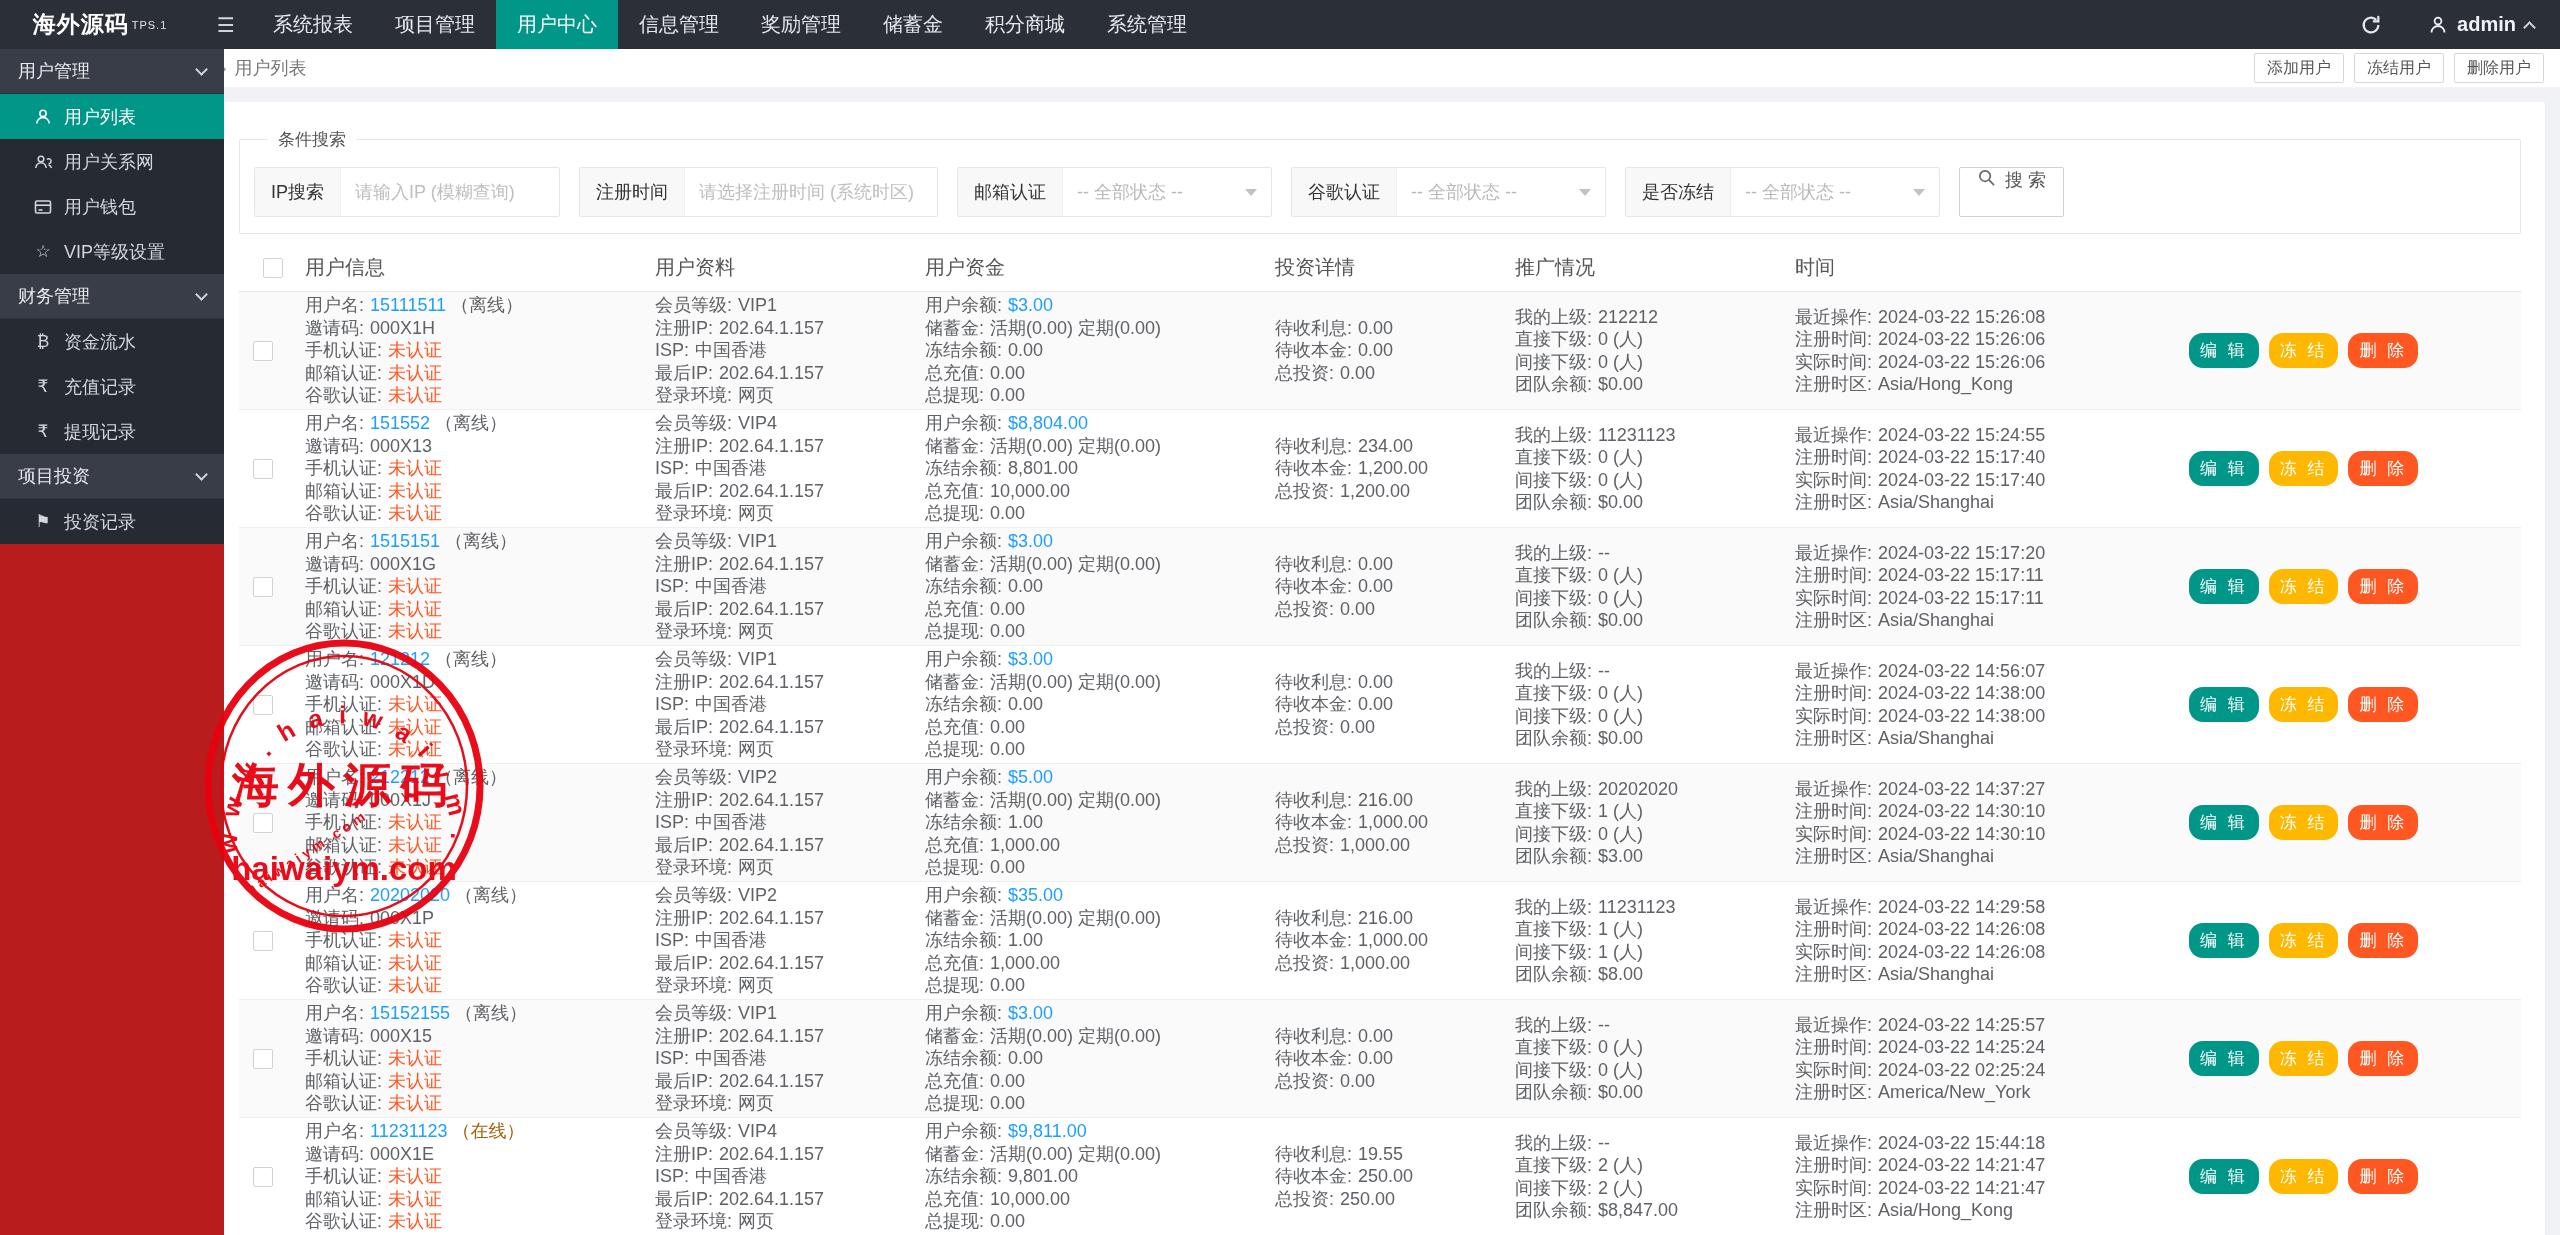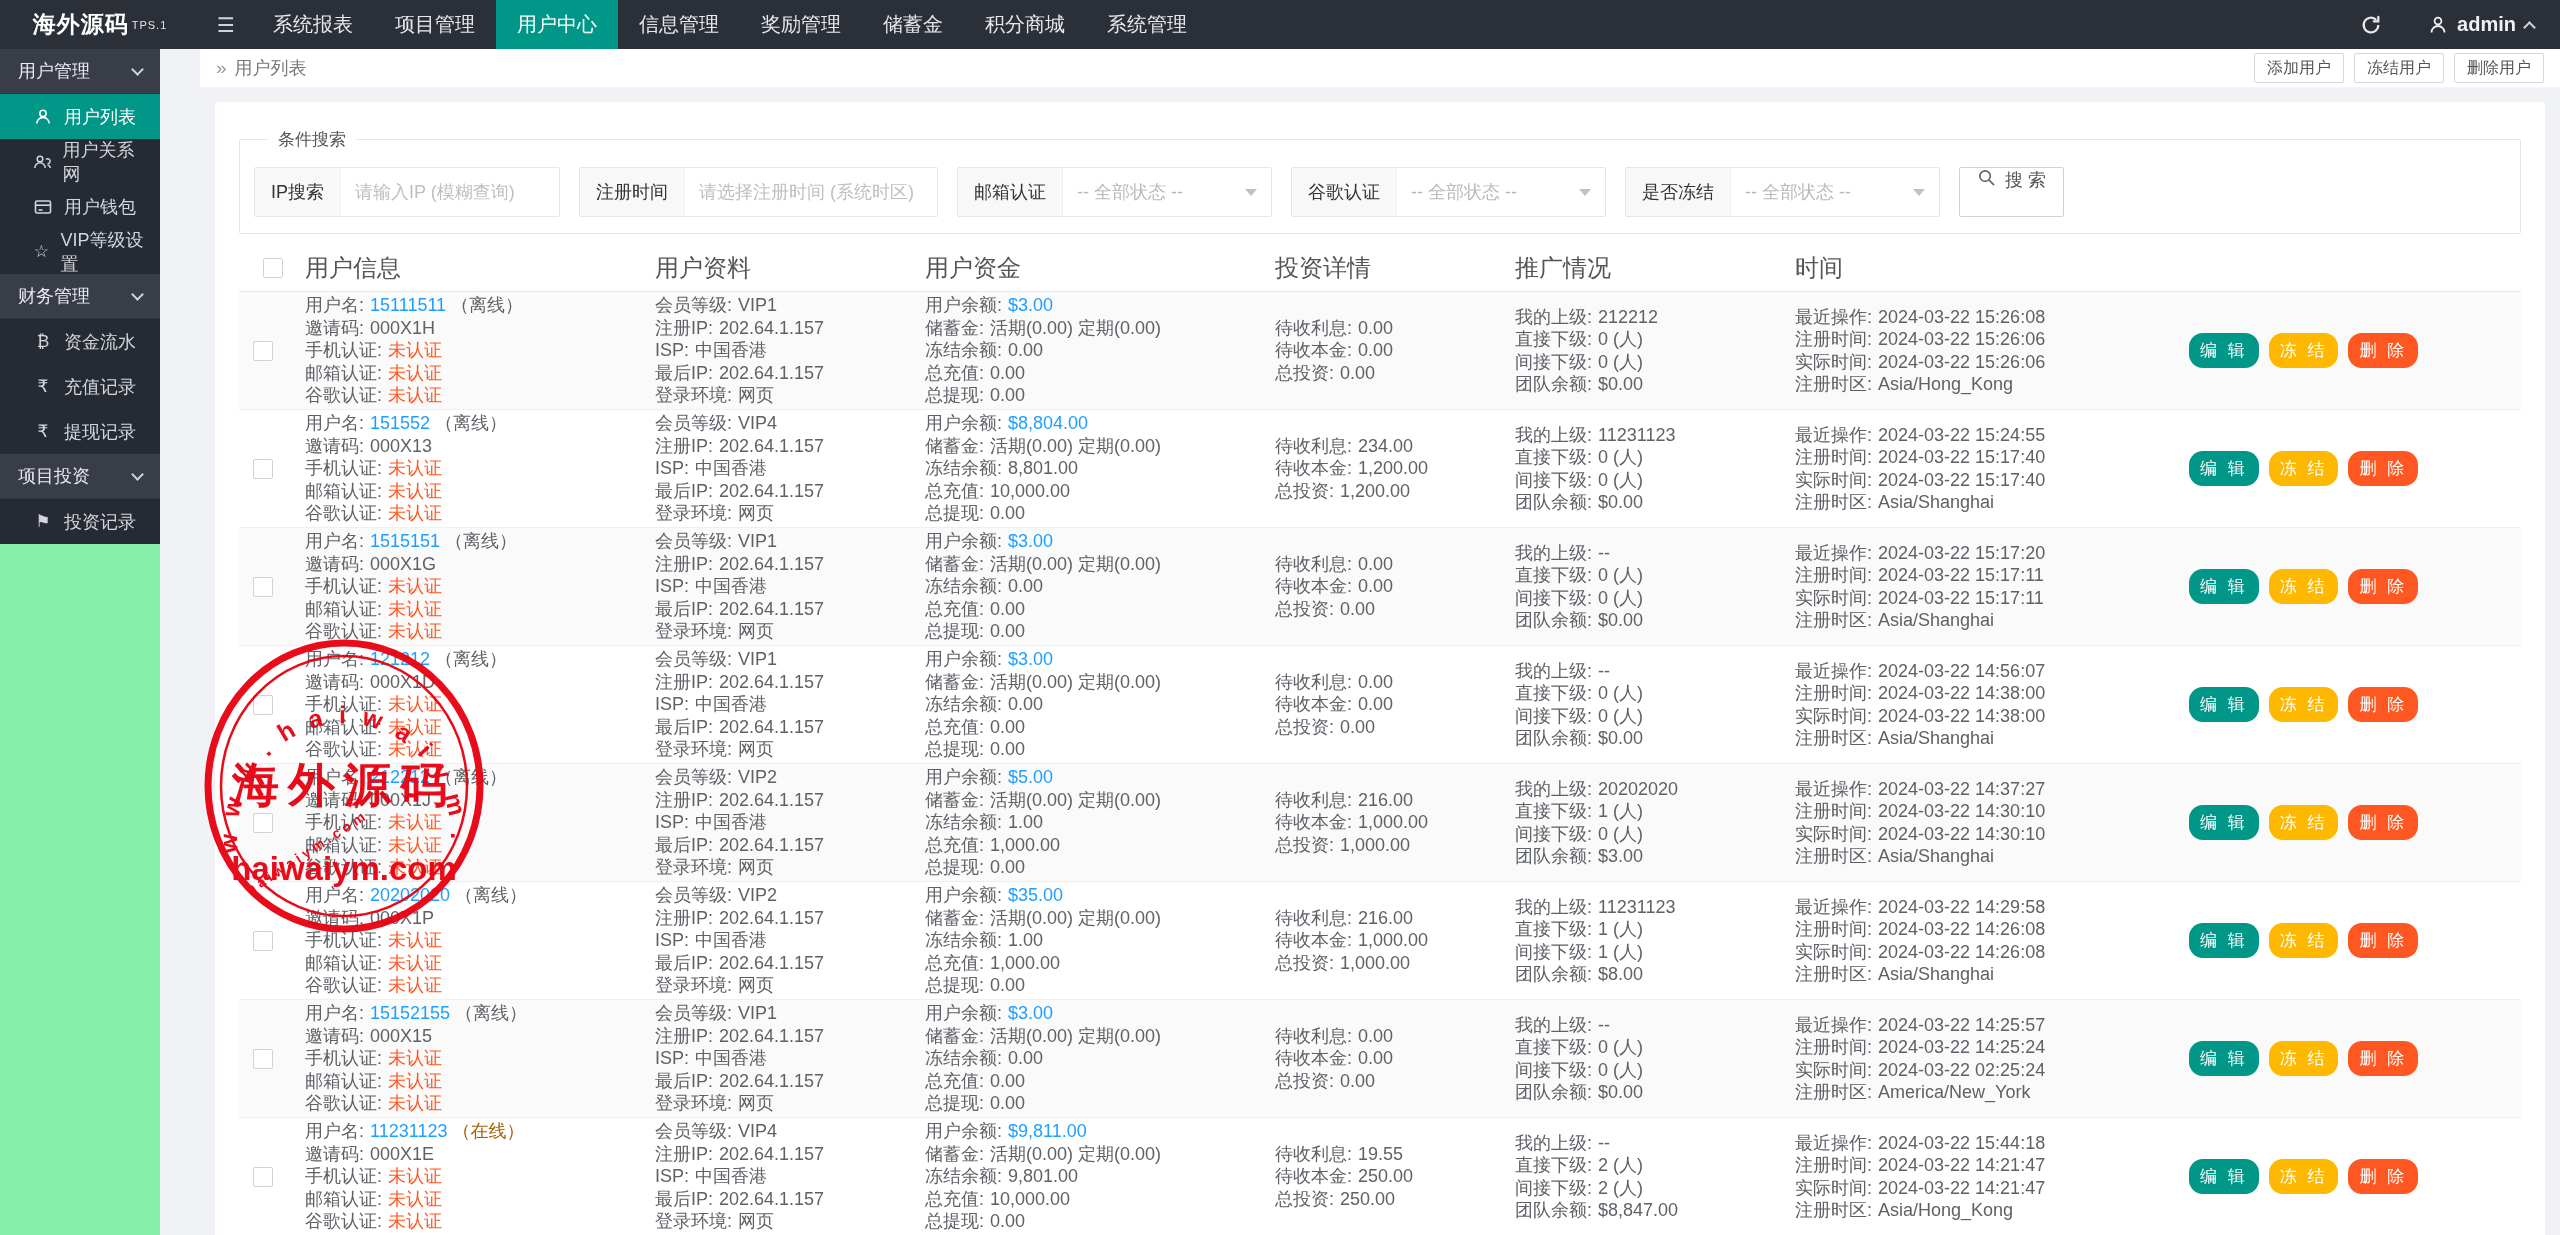--- a/index.html
+++ b/index.html
@@ -13,21 +13,21 @@
   .nav-menu{display:flex;align-items:stretch;}
   .nav-item{display:flex;align-items:center;padding:0 21px;color:#E6E8EC;font-size:20px;cursor:pointer;}
   .nav-item.active{background:#009688;color:#fff;}
   .nav-right{margin-left:auto;display:flex;align-items:center;gap:46px;padding-right:26px;}
   .refresh{color:#E6E8EC;display:flex;align-items:center;cursor:pointer;}
   .admin{display:flex;align-items:center;gap:9px;color:#F0F1F4;font-size:20px;cursor:pointer;font-weight:bold;}
   .chev{width:9px;height:9px;border-right:2px solid #CFD3DC;border-bottom:2px solid #CFD3DC;display:inline-block;}
   .chev.up{transform:rotate(-135deg);margin-top:5px;}
   .chev.down{transform:rotate(45deg);margin-top:-4px;}
   
-  .sidebar{position:fixed;top:49px;left:0;bottom:0;width:160px;background:#86efac;z-index:20;}
+  .sidebar{position:fixed;top:49px;left:0;bottom:0;width:224px;background:#b91c1c;z-index:20;}
   .side-group{height:45px;display:flex;align-items:center;justify-content:space-between;background:#383D47;color:#E8EAEE;font-size:18px;padding:0 18px;cursor:pointer;border-bottom:1px solid #2E333C;}
   .side-item{height:45px;display:flex;align-items:center;gap:10px;background:#262B33;color:#D3D6DC;font-size:18px;padding:0 14px 0 32px;cursor:pointer;}
   .side-item.active{background:#009688;color:#fff;}
   .side-icon{width:22px;display:inline-flex;justify-content:center;align-items:center;font-size:17px;}
   .side-icon svg{display:block;}
   
   .main{margin-left:200px;height:100%;padding-top:49px;}
   .crumb-bar{height:39px;background:#fff;display:flex;align-items:center;padding:0 16px;border-bottom:1px solid #F4F4F4;}
   .crumb{color:#777;font-size:18px;display:flex;align-items:center;gap:8px;}
   .crumb .arrows{color:#999;font-size:19px;}
@@ -41,21 +41,21 @@
   .sgroup{display:flex;align-items:stretch;height:50px;border:1px solid #E6E6E6;border-radius:2px;background:#fff;}
   .sgroup .lbl{display:flex;align-items:center;padding:0 16px;background:#F8F8F8;border-right:1px solid #EFEFEF;color:#333;font-size:18px;white-space:nowrap;}
   .sgroup input{border:none;outline:none;padding:0 14px;font-size:18px;color:#333;font-family:inherit;background:transparent;}
   .sgroup input::placeholder{color:#BFBFBF;}
   .sel{display:flex;align-items:center;justify-content:space-between;padding:0 14px;color:#B9B9B9;font-size:18px;cursor:pointer;}
   .caret{width:0;height:0;border-left:6px solid transparent;border-right:6px solid transparent;border-top:7px solid #C2C2C2;margin-left:14px;}
   .search-btn{height:50px;display:flex;align-items:flex-start;gap:9px;padding:0 17px;background:#fff;border:1px solid #D2D2D2;border-radius:2px;font-size:18px;color:#555;cursor:pointer;font-family:inherit;}
   
   .table{margin:6px 24px 0;}
   .grid{display:grid;grid-template-columns:56px 350px 270px 350px 240px 280px 390px auto;}
-  .thead{height:48px;align-items:center;color:#555;font-size:24px;border-bottom:1px solid #E8E8E8;}
+  .thead{height:48px;align-items:center;color:#555;font-size:20px;border-bottom:1px solid #E8E8E8;}
   .thead .hcell{padding:0 10px;}
   .trow{height:118px;border-bottom:1px solid #EFEFEF;align-items:center;}
   .trow.odd{background:#FAFAFA;}
   .cell{padding:0 10px;font-size:18px;color:#5E6166;display:flex;flex-direction:column;justify-content:center;}
   .ln{line-height:22.4px;white-space:nowrap;}
   .lb{color:#5E6166;margin-right:6px;}
   .link{color:#1E9FFF;text-decoration:none;cursor:pointer;}
   .red{color:#FF5722;}
   .blue{color:#1E9FFF;}
   .green{color:#a16207;}

